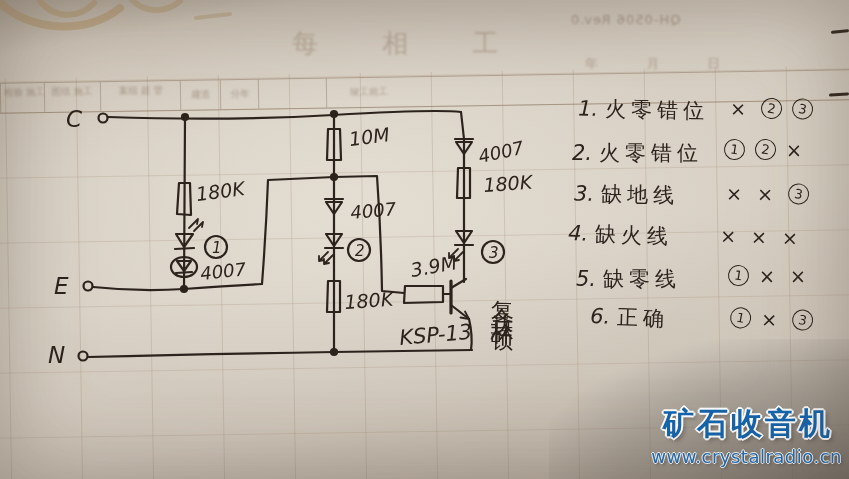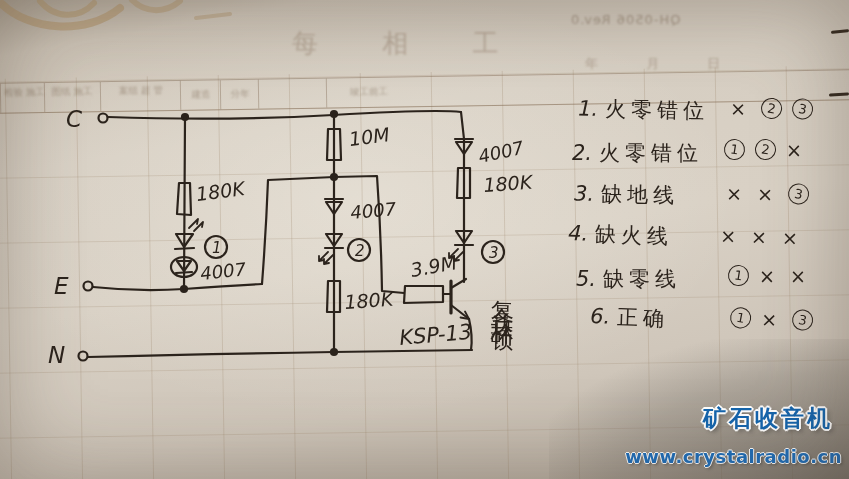--- a/index.html
+++ b/index.html
@@ -50,28 +50,28 @@
   .lrow .num{display:inline-block;width:27px;font-style:italic;}
   .lrow .lab{letter-spacing:5px;}
   .marks{position:absolute;top:0;left:152px;width:120px;height:26px;}
   .mk{position:absolute;top:0;}
   .p1{left:0;} .p2{left:31px;} .p3{left:62px;}
   .circ{display:inline-block;width:19px;height:19px;border:1.8px solid #2b231c;border-radius:50%;
     font-size:13px;line-height:19px;text-align:center;transform:rotate(9deg);font-style:normal;}
   .xmark{font-size:19px;}
   
   .wm-title{
-    position:absolute;right:16px;top:403px;font-size:23px;font-weight:bold;letter-spacing:3px;
+    position:absolute;right:16px;top:403px;font-size:31px;font-weight:bold;letter-spacing:3px;
     color:#1465ae;
     text-shadow:-2px 0 0 #fff,2px 0 0 #fff,0 -2px 0 #fff,0 2px 0 #fff,
                 -1px -1px 0 #fff,1px 1px 0 #fff,1px -1px 0 #fff,-1px 1px 0 #fff,
                 3px 3px 4px rgba(40,40,40,.45);
   }
   .wm-url{
-    position:absolute;right:7px;top:446px;font-size:18px;font-weight:bold;letter-spacing:.5px;
+    position:absolute;right:7px;top:446px;font-size:18px;font-weight:normal;letter-spacing:.5px;
     color:#1e6fbc;text-shadow:-1px 0 0 #fff,1px 0 0 #fff,0 1px 0 #fff,0 -1px 0 #fff,2px 2px 3px rgba(40,40,40,.4);
   }
 </style>
 </head>
 <body>
 
 <div class="paper"></div>
 <div class="grid"></div>
 
 <div class="form-header">

